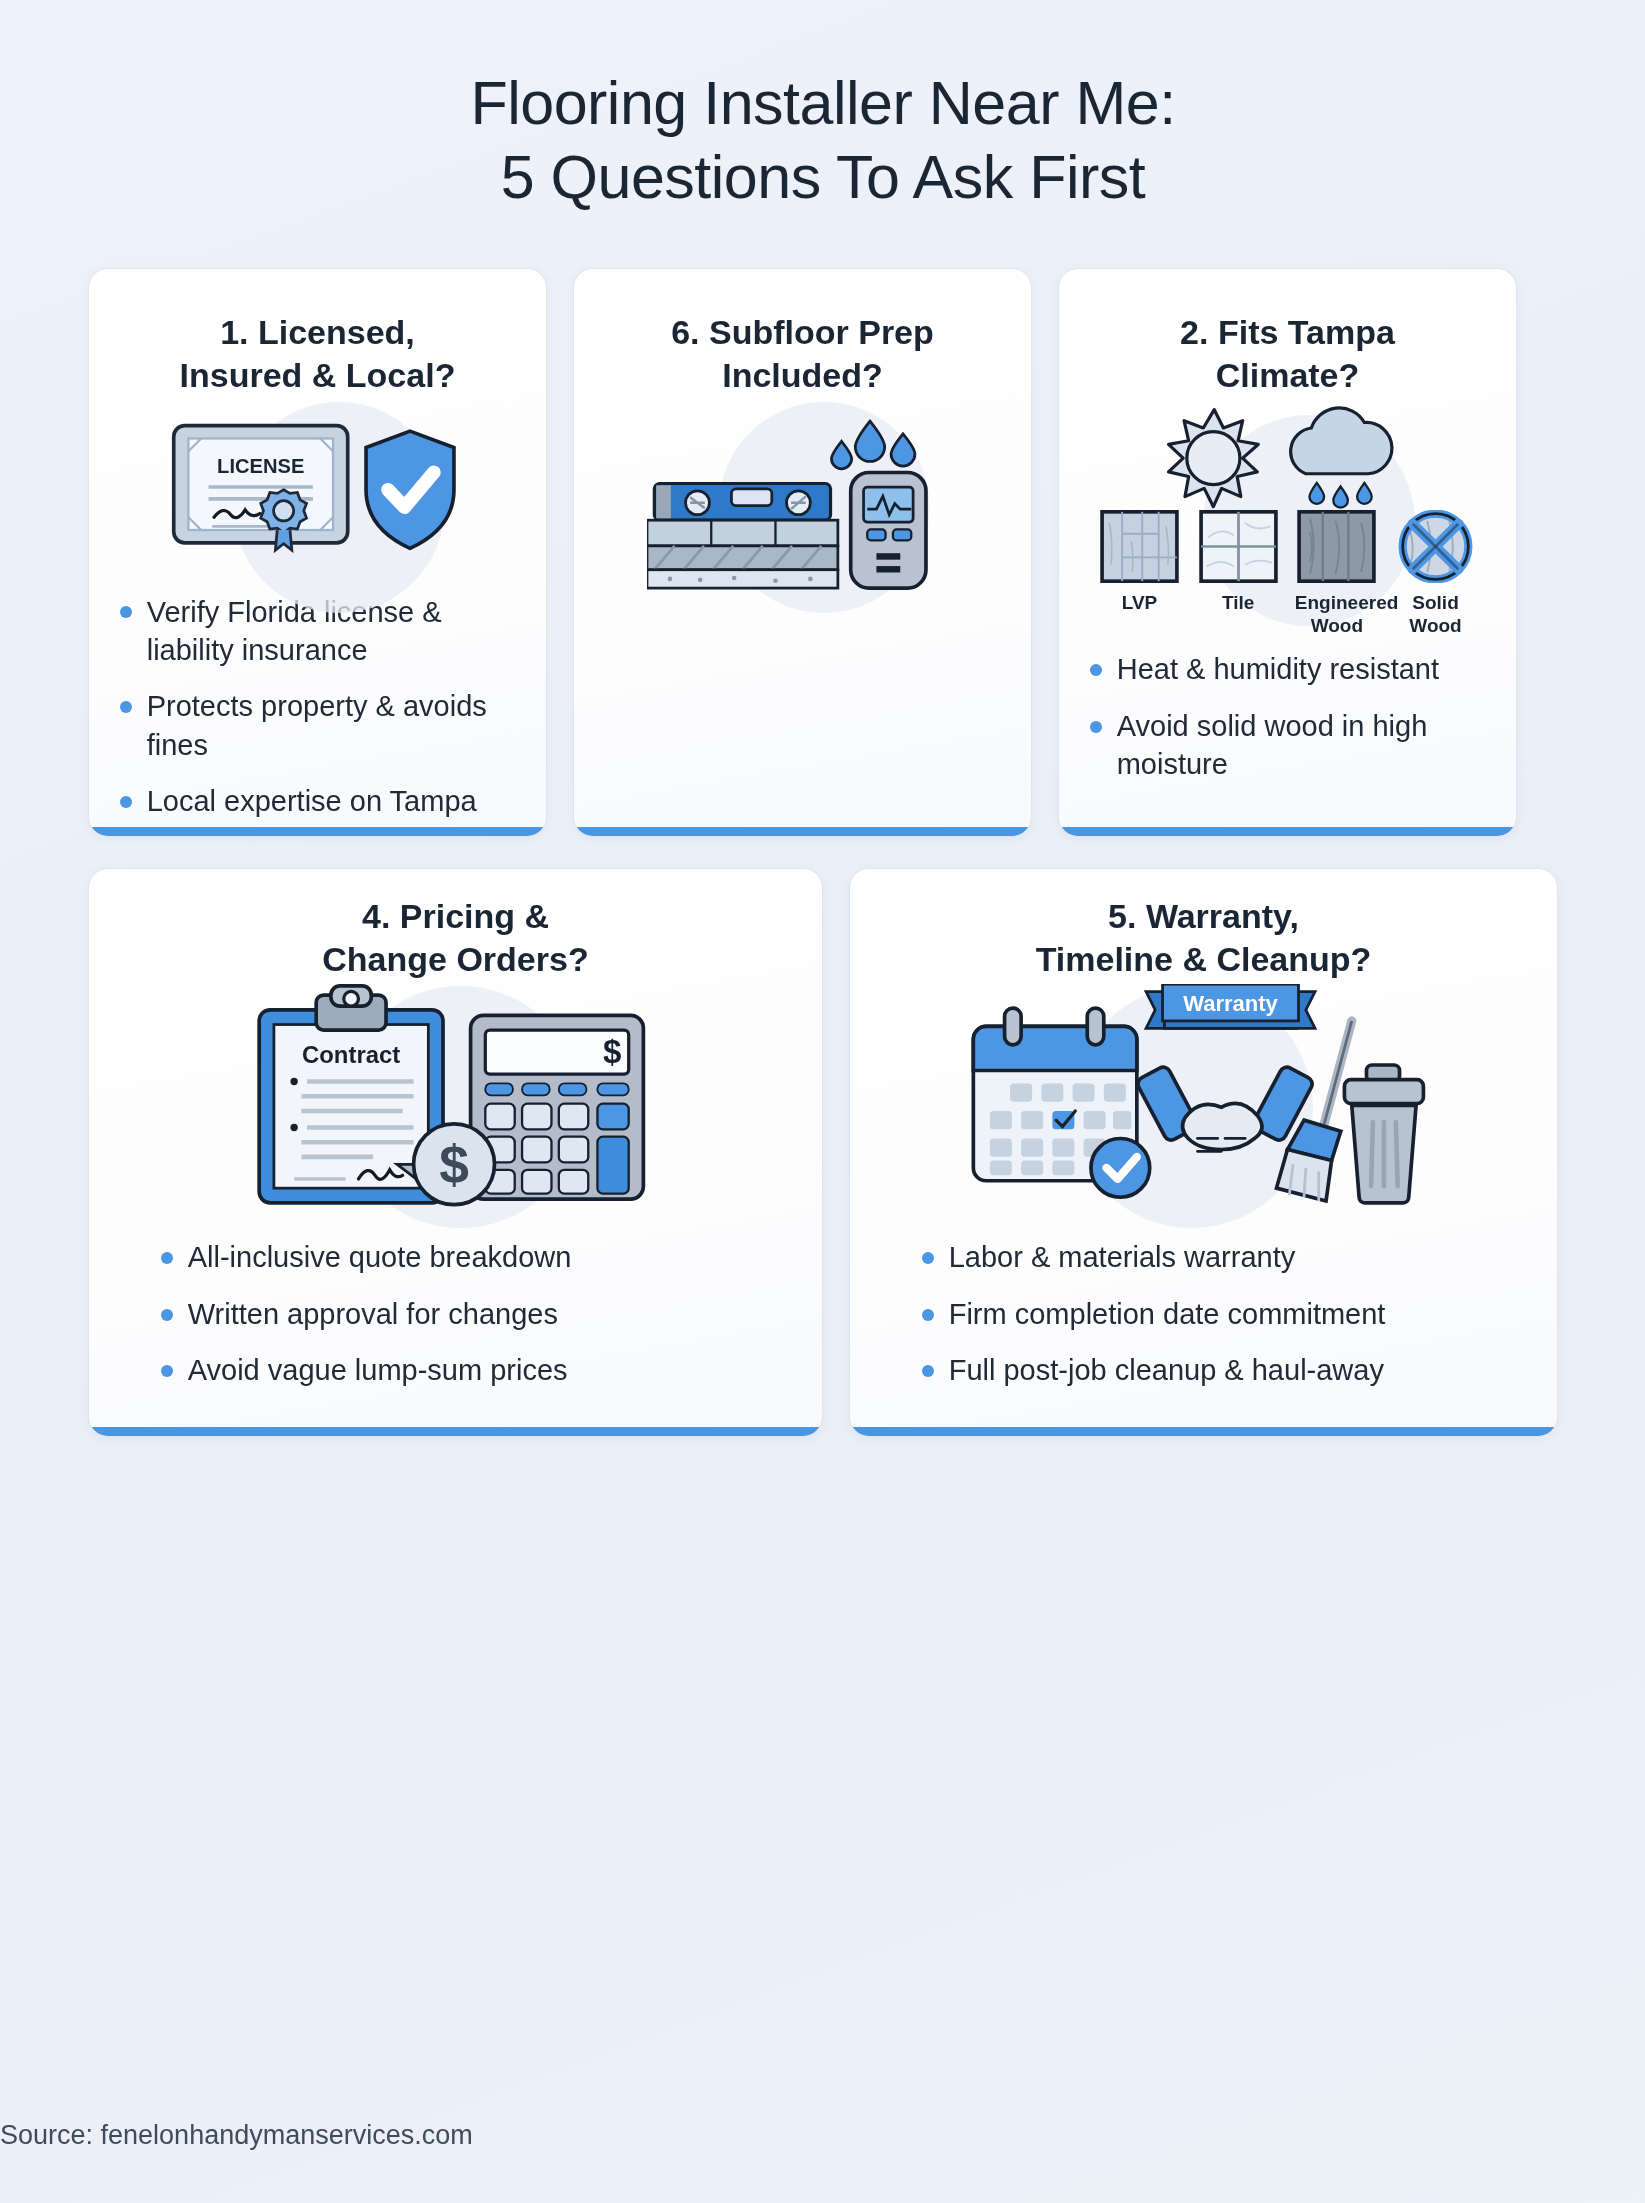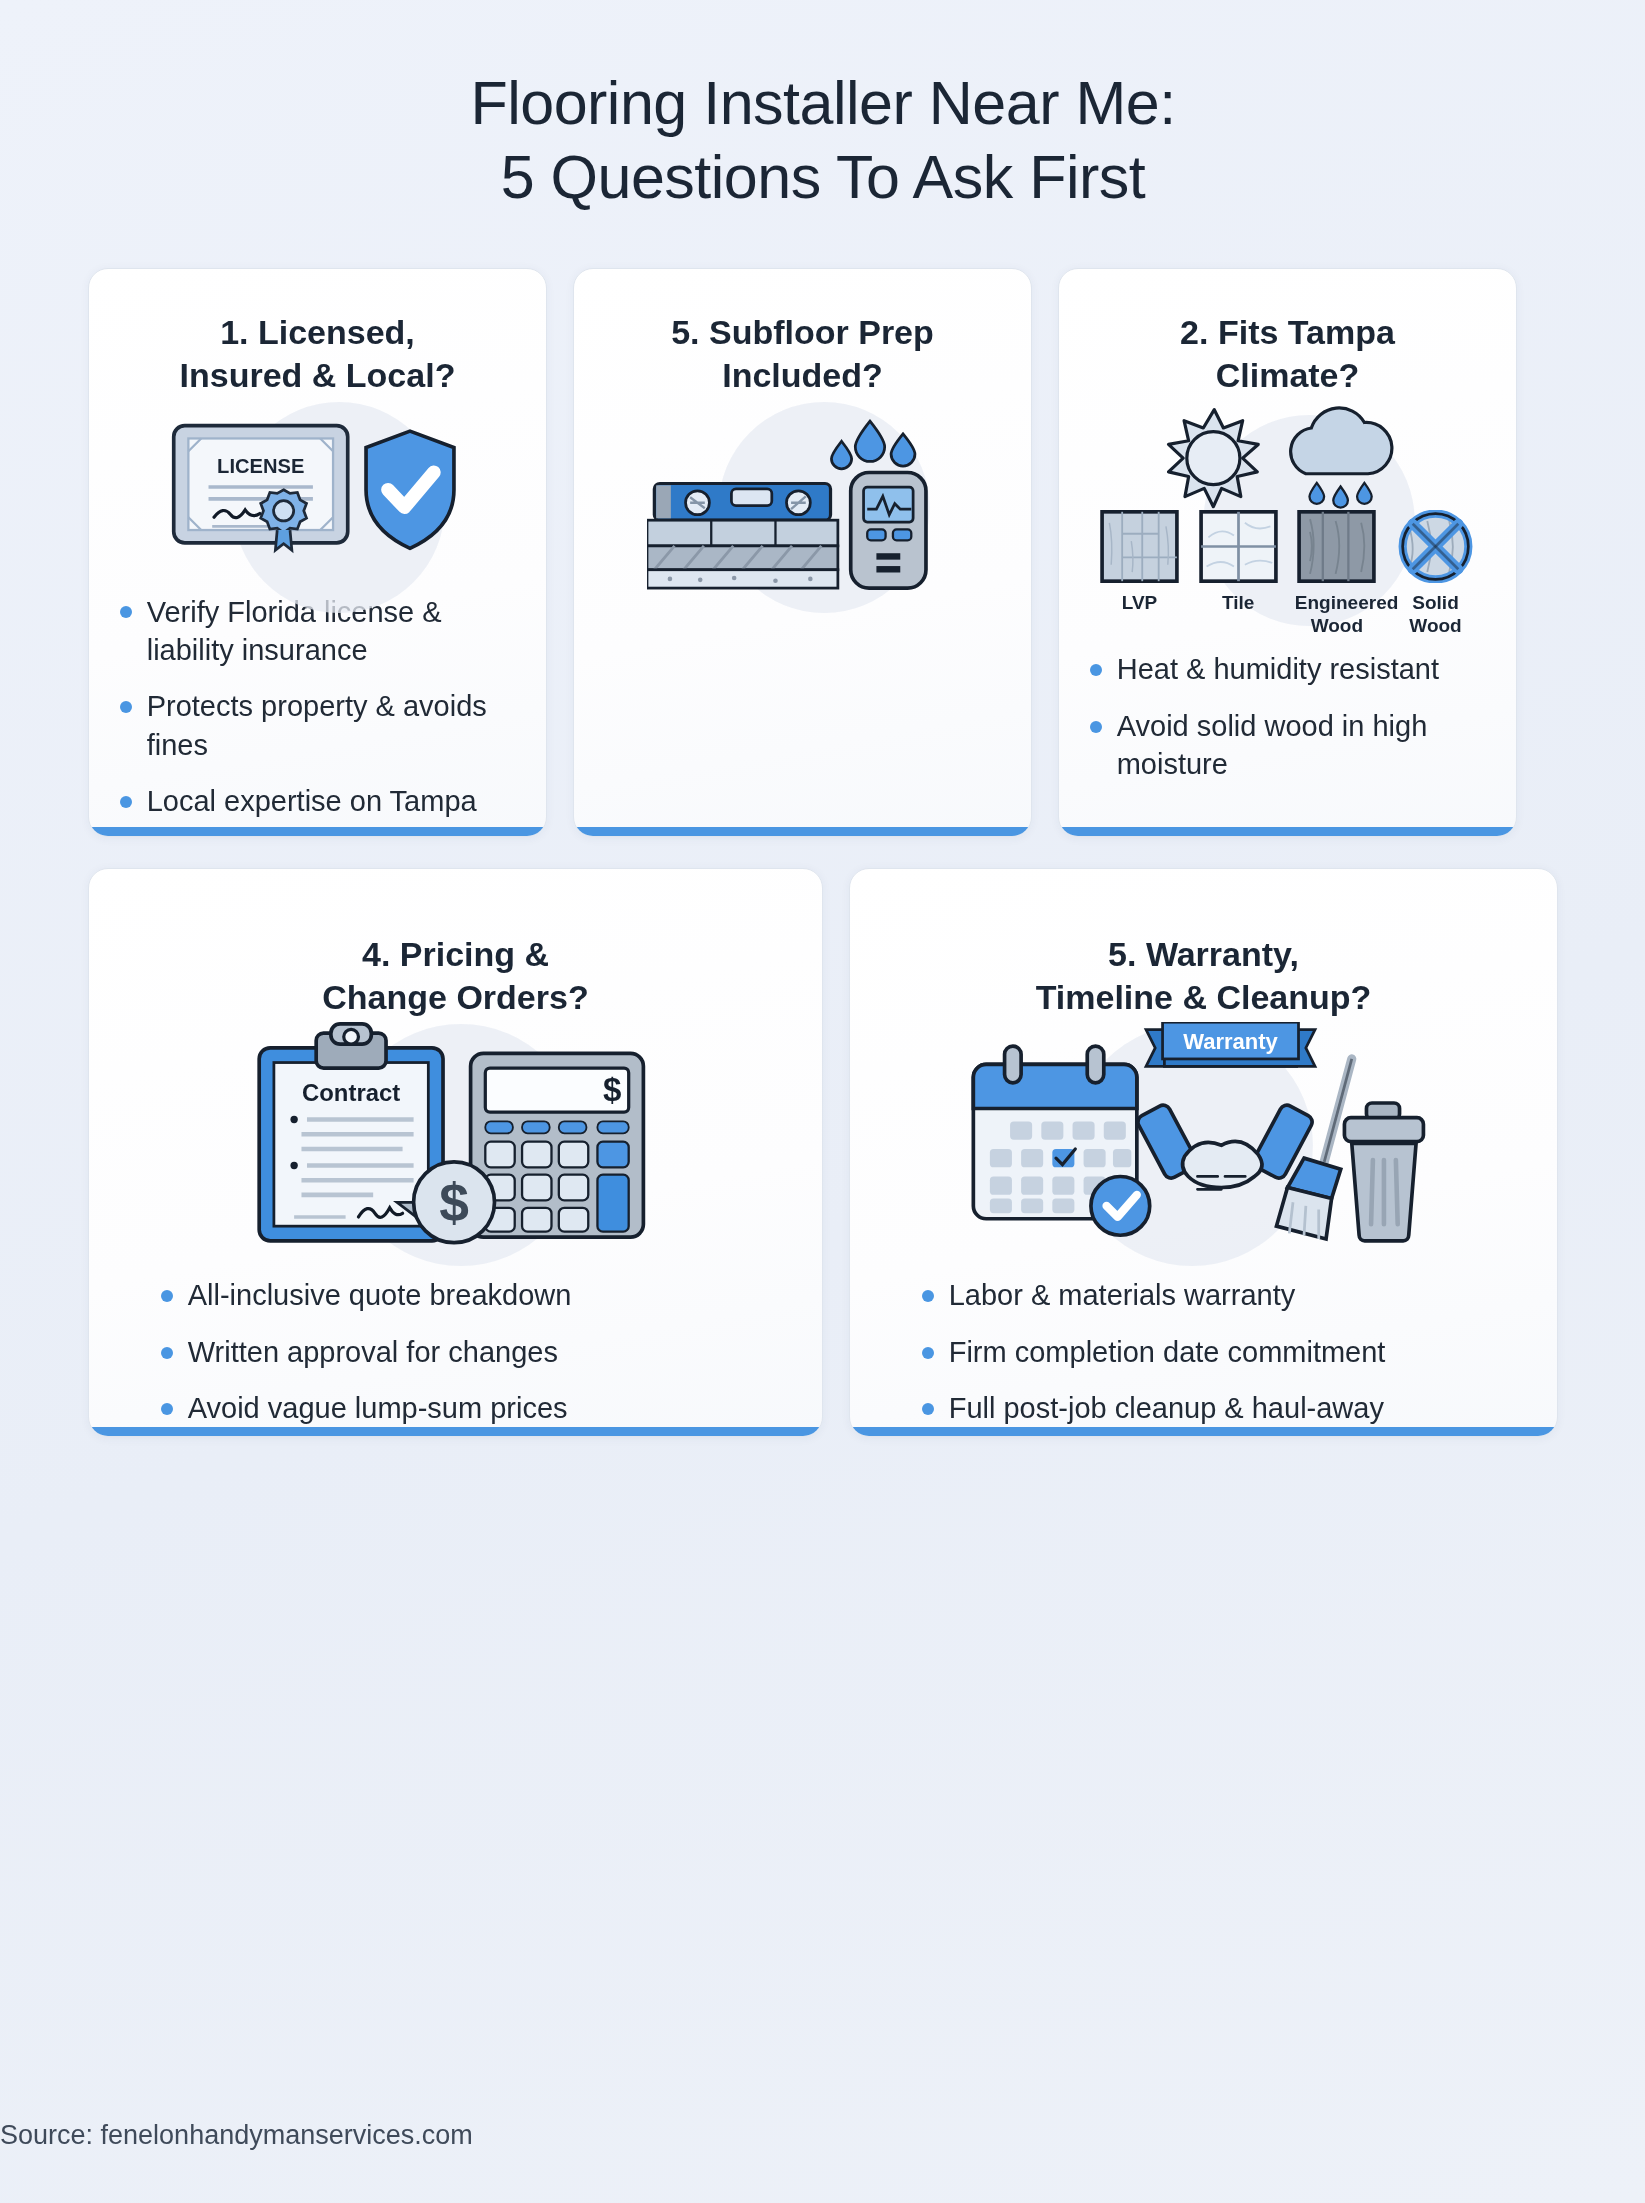--- a/index.html
+++ b/index.html
@@ -115,21 +115,21 @@
     flex: none;
   }
   .btext {
     font-size: 29px;
     color: #212a36;
     line-height: 1.32;
   }
 
   
   .card-bot .bullets { padding: 24px 48px 0 72px; }
-  .card-bot .card-head { padding-top: 64px; }
+  .card-bot .card-head { padding-top: 26px; }
   .card-bot .art { height: 230px; padding-left: 20px; }
   .card-bot .art-blob { width: 242px; height: 242px; }
 
   
   .swatch-row {
     display: flex;
     justify-content: center;
     gap: 14.7px;
     position: relative;
     z-index: 3;
@@ -206,21 +206,21 @@
           </div>
         <div class="bullet">
             <span class="dot"></span>
             <span class="btext">Local expertise on Tampa conditions</span>
           </div>
       </div>
     </div>
 
     <div class="card card-top w-third">
       <div class="card-head">
-        <div>5. Subfloor Prep</div>
+        <div>6. Subfloor Prep</div>
         <div>Included?</div>
       </div>
       <div class="art">
         <div class="art-blob"></div>
         <svg width="312" height="184" viewBox="0 0 340 200">
 
           <g>
             <path d="M243 14 q16 20 16 28 a16 16 0 0 1 -32 0 q0 -8 16 -28 Z" fill="#4d96e3" stroke="#16202e" stroke-width="3"></path>
             <path d="M212 36 q11 14 11 19 a11 11 0 0 1 -22 0 q0 -5 11 -19 Z" fill="#4d96e3" stroke="#16202e" stroke-width="3"></path>
             <path d="M279 28 q13 16 13 22 a13 13 0 0 1 -26 0 q0 -6 13 -22 Z" fill="#4d96e3" stroke="#16202e" stroke-width="3"></path>

